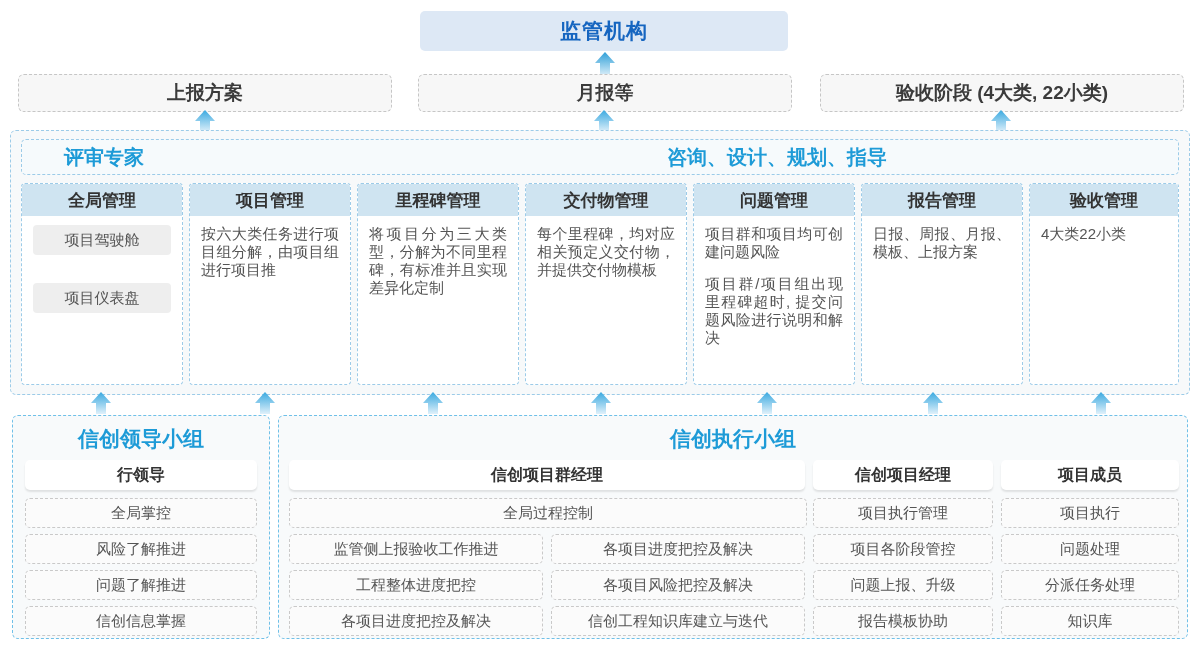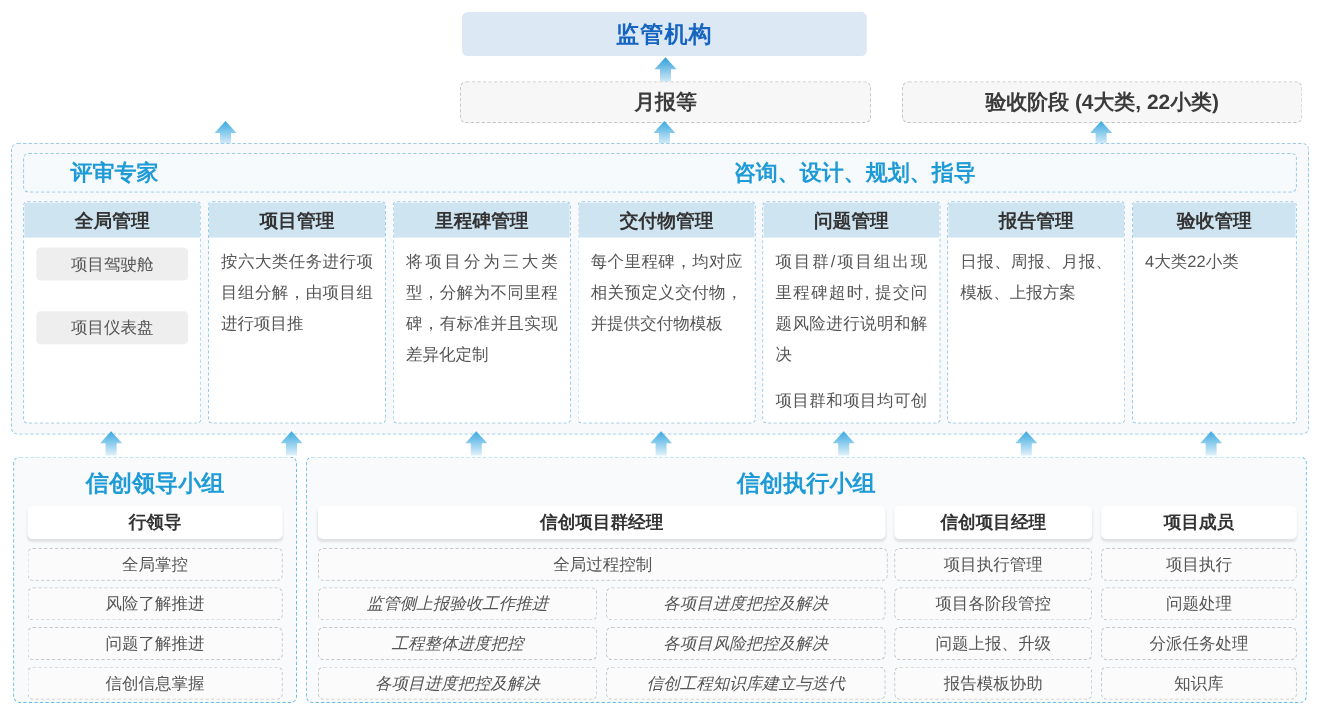--- a/index.html
+++ b/index.html
@@ -65,21 +65,21 @@
   }
   .mgcard .mg-head{
     height:32px;background:#cfe4f1;
     display:flex;align-items:center;justify-content:center;
     color:#333;font-weight:bold;font-size:17px;
   }
   .mgcard .mg-body{
     padding:9px 11px 0 11px;
   }
   .mg-para{
-    font-size:15px;line-height:28px;color:#555;
+    font-size:15px;line-height:18px;color:#555;
     text-align:justify;text-align-last:left;
     margin:0 0 14px 0;
   }
   .mg-para:last-child{margin-bottom:0;}
   .mg-chip{
     background:#eeeeee;border-radius:4px;
     height:30px;margin-bottom:28px;
     display:flex;align-items:center;justify-content:center;
     font-size:15px;color:#555;
   }
@@ -109,21 +109,21 @@
     color:#333;font-weight:bold;font-size:16px;
     margin-bottom:8px;
   }
   .item{
     height:28px;margin-bottom:6px;
     border:1px dashed #c9c9c9;border-radius:5px;background:#fbfbfb;
     display:flex;align-items:center;justify-content:center;
     font-size:15px;color:#555;
   }
   .wide{width:100%;}
-  .subcols{display:flex;gap:8px;font-style:italic;}
+  .subcols{display:flex;gap:8px;}
   .subcols>div{flex:1;}
 </style>
 </head>
 <body>
 
 <div class="stage">
 
   <div class="regulator">
     <span>监管机构</span>
   </div>
@@ -134,20 +134,23 @@
           <linearGradient id="ag0" x1="0" y1="1" x2="0" y2="0">
       <stop offset="0" stop-color="#cfe9f7"></stop>
             <stop offset="1" stop-color="#2f9fd8"></stop>
           </linearGradient>
         </defs>
       <path d="M13 2 L23 13 L18 13 L18 24 L8 24 L8 13 L3 13 Z" fill="url(#ag0)"></path>
       </svg>
   </div>
 
   <div class="reportrow">
+    <div class="report" id="report0">
+      <span>上报方案</span>
+    </div>
     <div class="report" id="report1">
       <span>月报等</span>
     </div>
     <div class="report" id="report2">
       <span>验收阶段 (4大类, 22小类)</span>
     </div>
   </div>
 
   <div class="arrow" style="left:192px;top:108px;">
     <svg viewBox="0 0 26 26">
@@ -203,22 +206,22 @@
     <div class="mgcard" id="card3" style="left:514px;width:162px;">
       <div class="mg-head">交付物管理</div>
       <div class="mg-body">
         <p class="mg-para">每个里程碑，均对应相关预定义交付物，并提供交付物模板</p>
       </div>
     </div>
 
     <div class="mgcard" id="card4" style="left:682px;width:162px;">
       <div class="mg-head">问题管理</div>
       <div class="mg-body">
+        <p class="mg-para">项目群和项目均可创建问题风险</p>
         <p class="mg-para">项目群/项目组出现里程碑超时, 提交问题风险进行说明和解决</p>
-        <p class="mg-para">项目群和项目均可创建问题风险</p>
       </div>
     </div>
 
     <div class="mgcard" id="card5" style="left:850px;width:162px;">
       <div class="mg-head">报告管理</div>
       <div class="mg-body">
         <p class="mg-para">日报、周报、月报、模板、上报方案</p>
       </div>
     </div>
 

